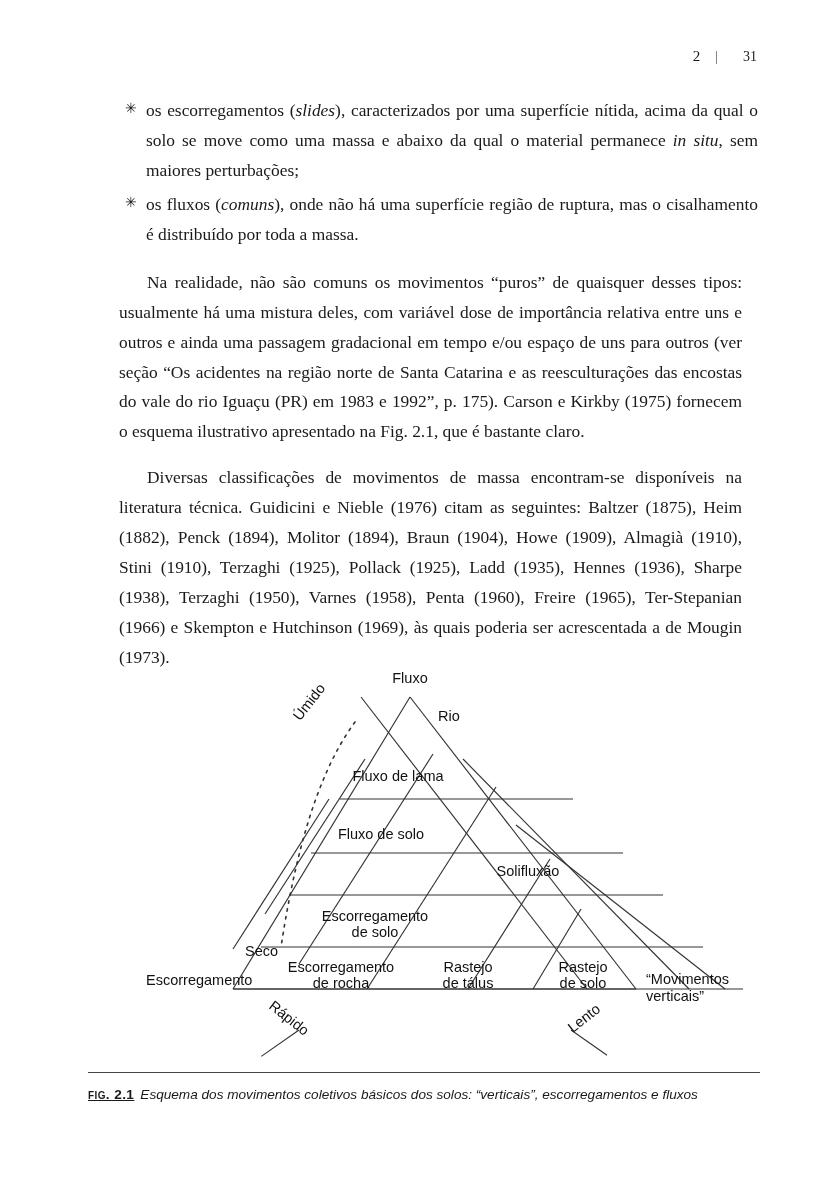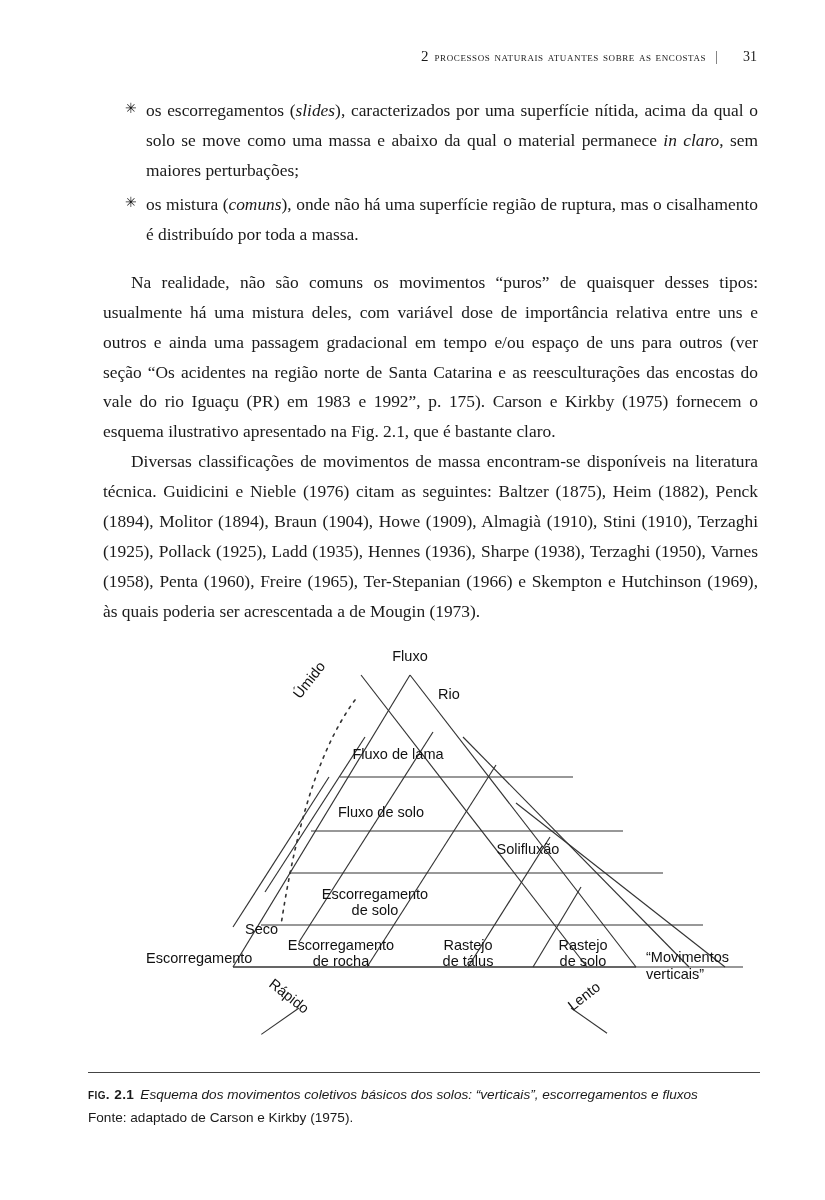--- a/index.html
+++ b/index.html
@@ -73,34 +73,34 @@
     text-align: justify;
   }
   ul.bullets li .star {
     position: absolute;
     left: 22px;
     top: 1px;
     font-size: 14px;
     color: #1a1a1a;
   }
   p.para {
-    margin: 0;
+    margin: 16px;
     font-size: 17.4px;
     line-height: 1.72;
     text-align: justify;
     text-indent: 28px;
     hyphens: auto;
   }
   p.para.first { margin-top: 16px; }
   i { font-style: italic; font-family: Liberation Serif, serif; }
 
   
   .figure {
     position: absolute;
-    top: 637px;
+    top: 659px;
     left: 103px;
     width: 655px;
     height: 400px;
   }
   .figure svg { display: block; }
 
   
   .caption-rule {
     position: absolute;
     top: 1072px;
@@ -118,50 +118,50 @@
     font-size: 13.6px;
     line-height: 1.5;
     color: #1a1a1a;
   }
   .caption .fig-label {
     font-variant: small-caps;
     text-transform: lowercase;
     letter-spacing: 0.4px;
     font-weight: bold;
     margin-right: 6px;
+    text-decoration: underline;
   }
   .caption .fig-text {
     font-style: italic;
   }
   .caption .source {
     display: block;
     margin-top: 3px;
     font-style: normal;
   }
 </style>
 </head>
 <body>
 
 <div class="page">
 
   <div class="header">
     <span class="chap-num">2</span>
-    <span class="chap-title">Processos naturais atuantes sobre as encostas</span>
     <span class="sep">|</span>
     <span class="page-num">31</span>
   </div>
 
   <div class="content">
 
     <ul class="bullets">
       <li>
-        <span class="star">✳</span><span>os escorregamentos (</span><i>slides</i><span>), caracterizados por uma superfície nítida, acima da qual o solo se move como uma massa e abaixo da qual o material permanece </span><i>in claro</i><span>, sem maiores perturbações;</span>
+        <span class="star">✳</span><span>os escorregamentos (</span><i>slides</i><span>), caracterizados por uma superfície nítida, acima da qual o solo se move como uma massa e abaixo da qual o material permanece </span><i>in situ</i><span>, sem maiores perturbações;</span>
       </li>
       <li>
-        <span class="star">✳</span><span>os mistura (</span><i>comuns</i><span>), onde não há uma superfície região de ruptura, mas o cisalhamento é distribuído por toda a massa.</span>
+        <span class="star">✳</span><span>os fluxos (</span><i>comuns</i><span>), onde não há uma superfície região de ruptura, mas o cisalhamento é distribuído por toda a massa.</span>
       </li>
     </ul>
 
     <p class="para first">Na realidade, não são comuns os movimentos “puros” de quaisquer desses tipos: usualmente há uma mistura deles, com variável dose de importância relativa entre uns e outros e ainda uma passagem gradacional em tempo e/ou espaço de uns para outros (ver seção “Os acidentes na região norte de Santa Catarina e as reesculturações das encostas do vale do rio Iguaçu (PR) em 1983 e 1992”, p. 175). Carson e Kirkby (1975) fornecem o esquema ilustrativo apresentado na Fig. 2.1, que é bastante claro.</p>
     <p class="para">Diversas classificações de movimentos de massa encontram-se disponíveis na literatura técnica. Guidicini e Nieble (1976) citam as seguintes: Baltzer (1875), Heim (1882), Penck (1894), Molitor (1894), Braun (1904), Howe (1909), Almagià (1910), Stini (1910), Terzaghi (1925), Pollack (1925), Ladd (1935), Hennes (1936), Sharpe (1938), Terzaghi (1950), Varnes (1958), Penta (1960), Freire (1965), Ter-Stepanian (1966) e Skempton e Hutchinson (1969), às quais poderia ser acrescentada a de Mougin (1973).</p>
   </div>
 
   <div class="figure">
     <svg width="655" height="400" viewBox="0 0 655 400" xmlns="http://www.w3.org/2000/svg">
       <g fill="none" stroke="#333" stroke-width="1.15">
@@ -220,16 +220,15 @@
         <text x="183" y="363" text-anchor="middle" transform="rotate(38 183 363)">Rápido</text>
         <text x="484" y="363" text-anchor="middle" transform="rotate(-38 484 363)">Lento</text>
       </g>
     </svg>
   </div>
 
   <div class="caption-rule"></div>
 
   <div class="caption">
     <span class="fig-label">Fig. 2.1</span><span class="fig-text">Esquema dos movimentos coletivos básicos dos solos: “verticais”, escorregamentos e fluxos</span>
-    <span class="source">Fonte: adaptado de Carson e Kirkby (1975).</span>
   </div>
 
 </div>
 
 </body></html>

